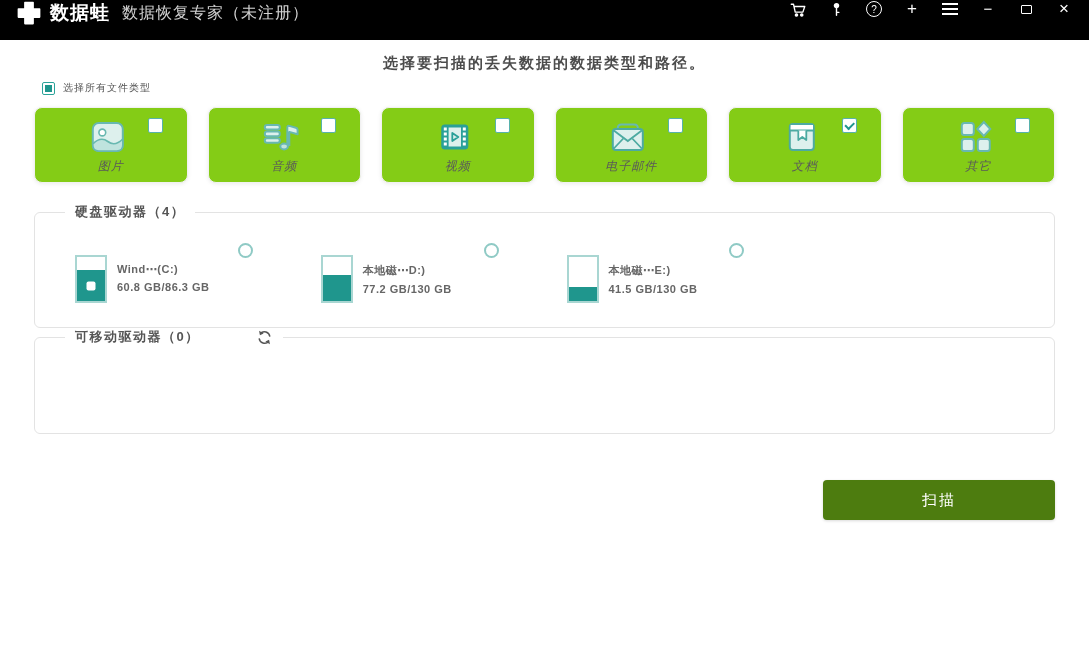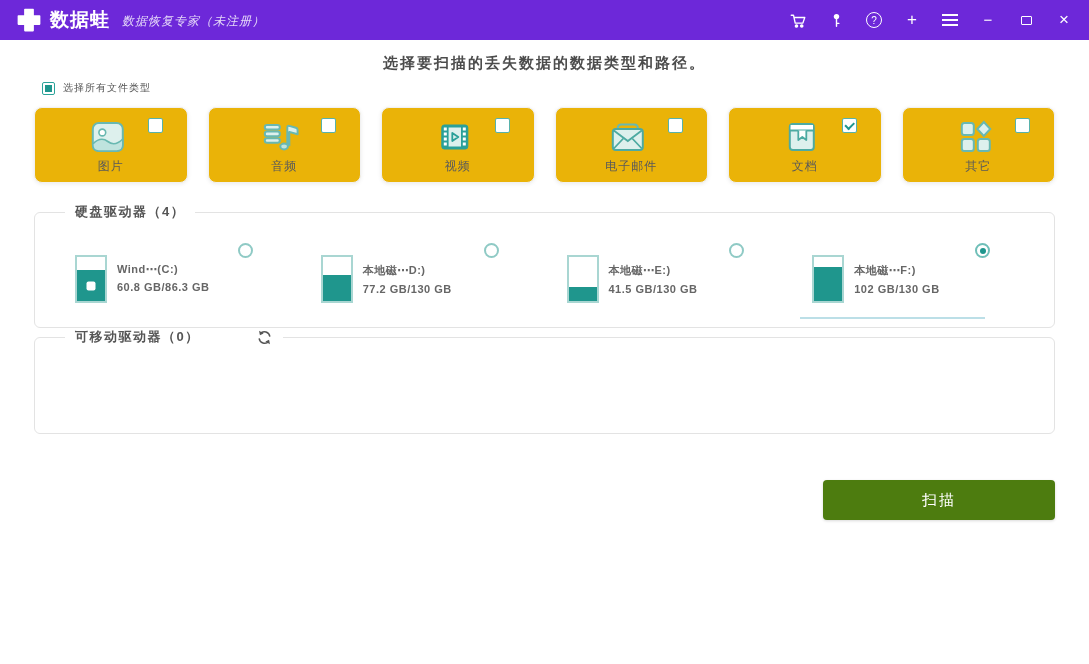--- a/index.html
+++ b/index.html
@@ -1,23 +1,23 @@
 <!DOCTYPE html>
 <html><head>
 <meta charset="utf-8">
 <style>
   * { margin:0; padding:0; box-sizing:border-box; }
   html,body { width:1089px; height:664px; background:#fff;
     font-family:"Liberation Sans","DejaVu Sans",sans-serif; overflow:hidden; }
 
   
-  .titlebar { height:40px; background:#6d28d9; display:flex; align-items:center; padding:0 16px; }
+  .titlebar { height:40px; background:#000000; display:flex; align-items:flex-start; padding:0 16px; }
   .logo-cross { width:26px; height:26px; margin-right:8px; flex:0 0 auto; }
   .app-name { color:#fff; font-size:19px; font-weight:bold; letter-spacing:1px; }
-  .app-sub { color:rgba(255,255,255,.82); font-size:12px; margin-left:12px; margin-top:3px; letter-spacing:1px;font-style:italic; }
+  .app-sub { color:rgba(255,255,255,.82); font-size:16px; margin-left:12px; margin-top:3px; letter-spacing:1px; }
   .tb-spacer { flex:1; }
   .tb-icons { display:flex; align-items:center; gap:20px; }
   .tb-btn { color:#fff; display:flex; align-items:center; justify-content:center; width:18px; height:18px; cursor:default; }
   .glyph { font-size:17px; line-height:18px; }
   .glyph.small { font-size:15px; }
   .help-circle { width:16px; height:16px; border:1.5px solid #fff; border-radius:50%; font-size:10px; display:flex; align-items:center; justify-content:center; color:#fff; }
   .menu-lines { width:16px; height:12px; border-top:2px solid #fff; border-bottom:2px solid #fff; position:relative; }
   .menu-lines::after { content:''; position:absolute; left:0; top:3px; width:16px; height:2px; background:#fff; }
   .restore-box { width:11px; height:9px; border:1.5px solid #fff; border-radius:1px; }
 
@@ -25,22 +25,22 @@
   .main { padding:0 34px; position:relative; }
   .heading { text-align:center; margin-top:14px; font-size:15px; color:#4c4c4c; letter-spacing:2px; font-weight:bold; }
 
   .select-all { display:flex; align-items:center; gap:8px; margin:8px 0 0 8px; }
   .sa-box { width:13px; height:13px; border:1.5px solid #2ca39a; border-radius:2px; position:relative; background:#fff; }
   .sa-box.on::after { content:''; position:absolute; left:2px; top:2px; right:2px; bottom:2px; background:#1f968d; }
   .sa-label { font-size:10px; color:#555; letter-spacing:1px; }
 
   
   .cards { display:flex; gap:20px; margin-top:12px; }
-  .card { flex:1; height:76px; background:#eab308; border:1px solid #f1f1f1; border-radius:8px;
-          box-shadow:0 1px 4px rgba(0,0,0,.08); position:relative; }
+  .card { flex:1; height:76px; background:#84cc16; border:1px solid #f1f1f1; border-radius:8px;
+          box-shadow:0 1px 4px rgba(0,0,0,.08); position:relative;font-style:italic; }
   .card-icon { position:absolute; left:50%; top:9px; transform:translateX(-58%); width:40px; height:40px; }
   .card-icon svg { width:40px; height:40px; display:block; }
   .cbx { position:absolute; top:10px; right:24px; width:15px; height:15px; border:1.5px solid #57b2ab; border-radius:2px; background:#fff; }
   .cbx.on::after { content:''; position:absolute; left:2.5px; top:3px; width:7px; height:3.5px;
                    border-left:2px solid #1f968d; border-bottom:2px solid #1f968d; transform:rotate(-45deg); }
   .card-label { position:absolute; bottom:7px; width:100%; text-align:center; font-size:12px; color:#5a5a5a; letter-spacing:1px; }
 
   
   fieldset { border:1px solid #e3e3e3; border-radius:6px; padding:10px 18px 16px;font-weight:bold; }
   legend { font-size:13px; color:#555; letter-spacing:1.5px; margin-left:12px; padding:0 10px; display:flex; align-items:center; }
@@ -254,30 +254,20 @@
         <span class="radio"></span>
         <div class="drive-icon">
           <div class="drive-fill" style="height: 32%;"></div>
         </div>
         <div class="drive-texts">
           <div class="drive-name">本地磁⋯E:)</div>
           <div class="drive-cap">41.5 GB/130 GB</div>
         </div>
       </div>
 
-      <div class="drive-item on">
-        <span class="radio on"></span>
-        <div class="drive-icon">
-          <div class="drive-fill" style="height: 78%;"></div>
-        </div>
-        <div class="drive-texts">
-          <div class="drive-name">本地磁⋯F:)</div>
-          <div class="drive-cap">102 GB/130 GB</div>
-        </div>
-      </div>
 
     </div>
   </fieldset>
 
   <fieldset class="fs-removable">
     <legend>
       <span>可移动驱动器（0）</span>
       <span class="refresh">
         <svg viewBox="0 0 20 20" width="17" height="17">
             <path d="M16.3 9 A6.5 6.5 0 0 0 5 5.4" fill="none" stroke="#555" stroke-width="1.7"></path>

